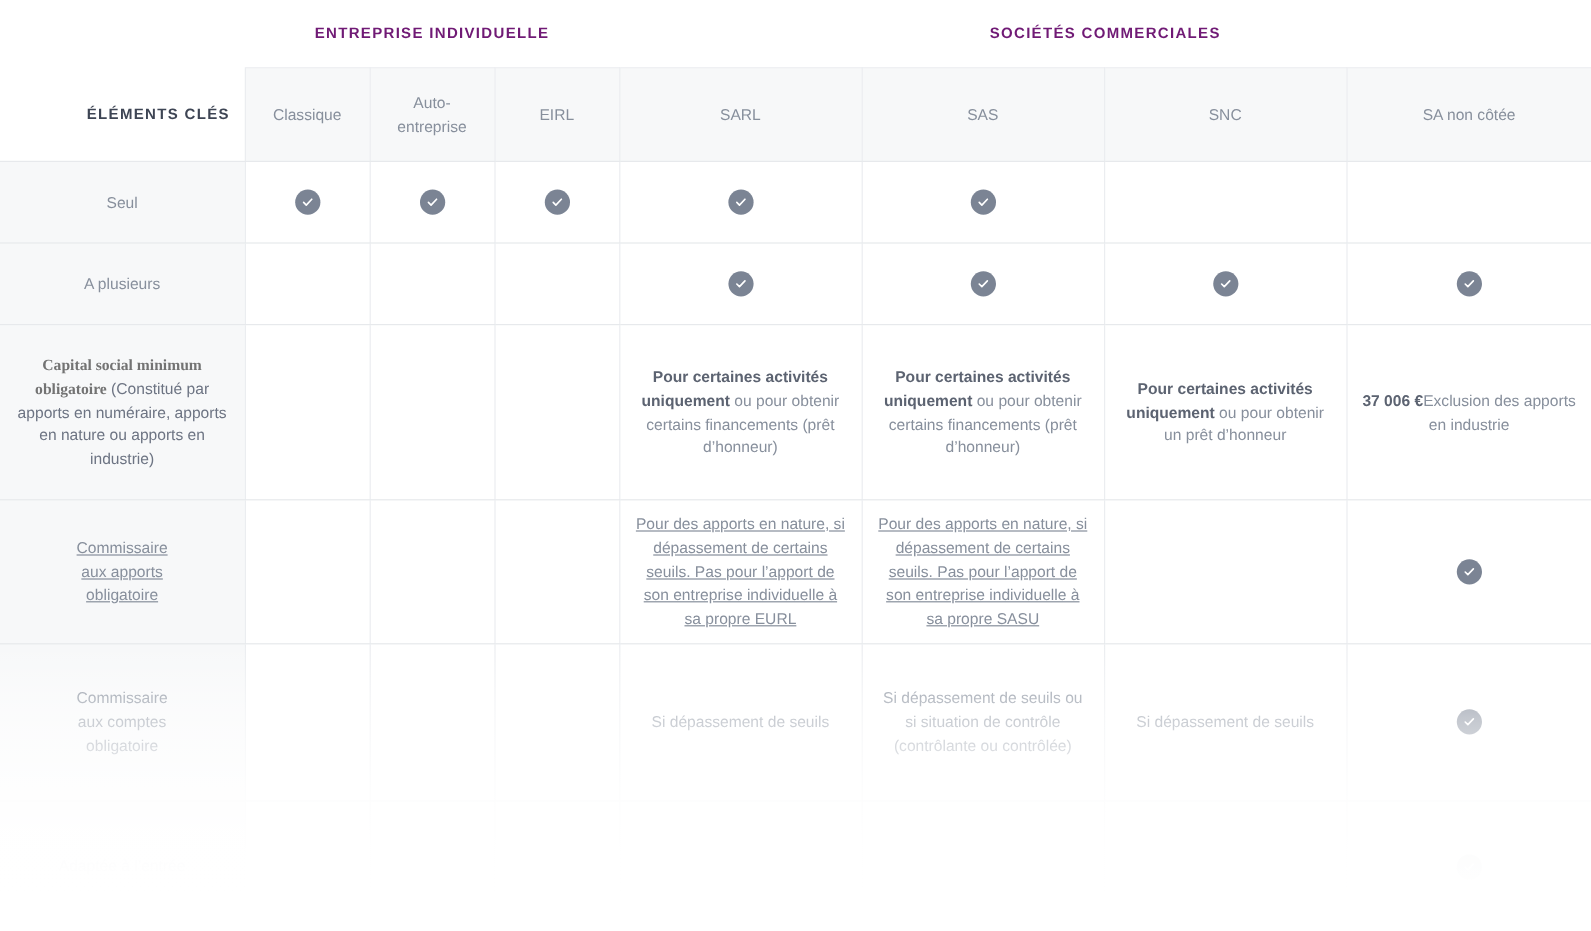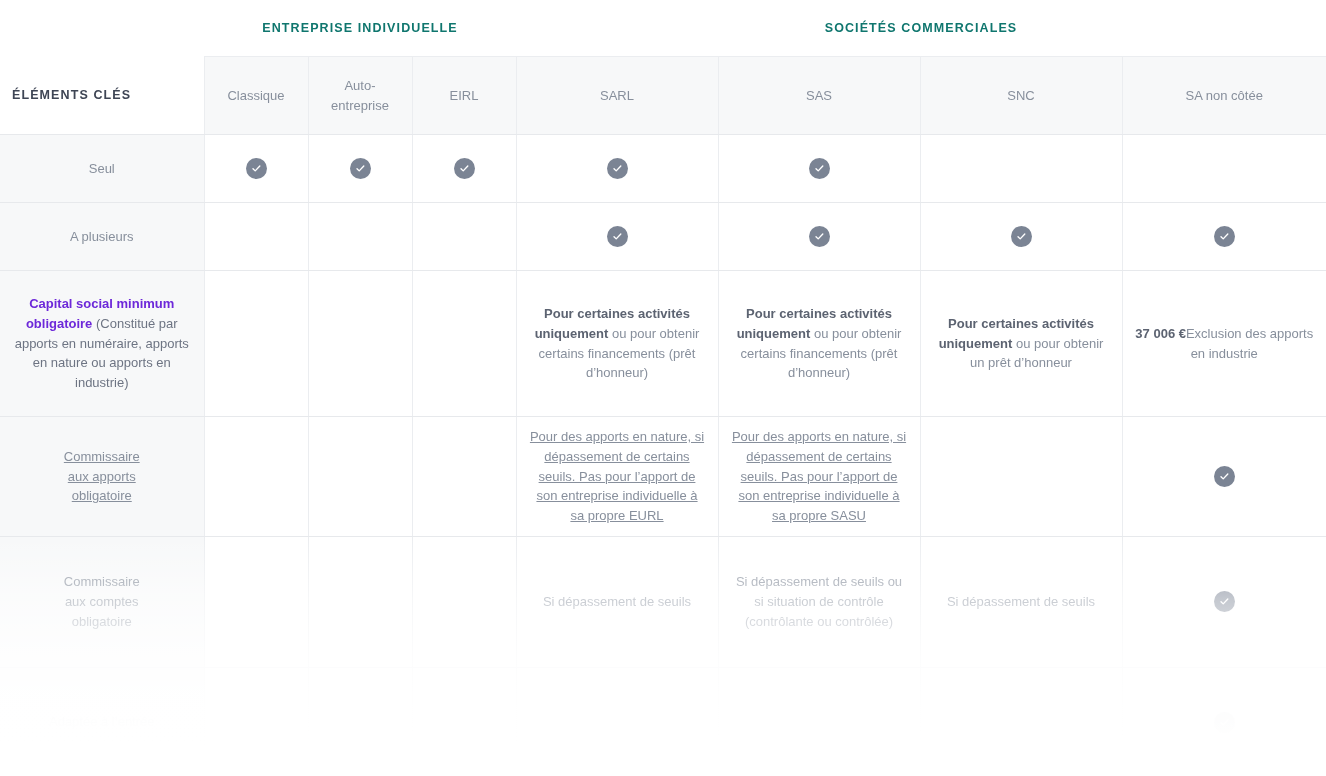--- a/index.html
+++ b/index.html
@@ -22,21 +22,21 @@
     display: flex;
     height: 56px;
     align-items: center;
   }
   .group-spacer { width: 204px; flex: 0 0 204px; }
   .group-cell {
     text-align: center;
     font-size: 12.5px;
     letter-spacing: 1.1px;
     font-weight: 700;
-    color: #0f766e;
+    color: #701a75;
     text-transform: uppercase;
   }
   .group-ei  { width: 312px; flex: 0 0 312px; }
   .group-sc  { width: 810px; flex: 0 0 810px; }
 
   
   table.cmp {
     border-collapse: collapse;
     table-layout: fixed;
     width: 1326px;
@@ -68,38 +68,38 @@
     height: 78px;
     font-weight: 400;
     font-size: 13.5px;
     color: #3e4554;
     padding: 8px 10px;
   }
   thead th.label-head {
     background: #ffffff;
     border-top: none;
     border-right: 1px solid #ebedf0;
-    text-align: left;
+    text-align: right;
     padding-left: 12px;
     font-size: 12.5px;
     font-weight: 700;
     letter-spacing: 1.1px;
     color: #3e4554;
     text-transform: uppercase;
   }
 
   td.label {
     background: #f7f8f9;
     text-align: left;
     padding: 14px 24px 14px 22px;
     color: #4b5261;
     font-size: 13.5px;
     line-height: 1.45;
   }
-  td.label b { font-weight: 700; color: #6d28d9; }
+  td.label b { font-weight: 700; color: #737373; font-family: Liberation Serif, serif; }
   td.label .soft { color: #6d7483; font-weight: 400; text-align: right; }
 
   td.cell b { font-weight: 700; color: #5c6371; }
 
   
   tr.r-seul td      { height: 68px; }
   tr.r-plus td      { height: 68px; margin-top: 41px; }
   tr.r-capital td   { height: 146px; }
   tr.r-apports td   { height: 111px; text-decoration: underline; }
   tr.r-comptes td   { height: 131px; }

